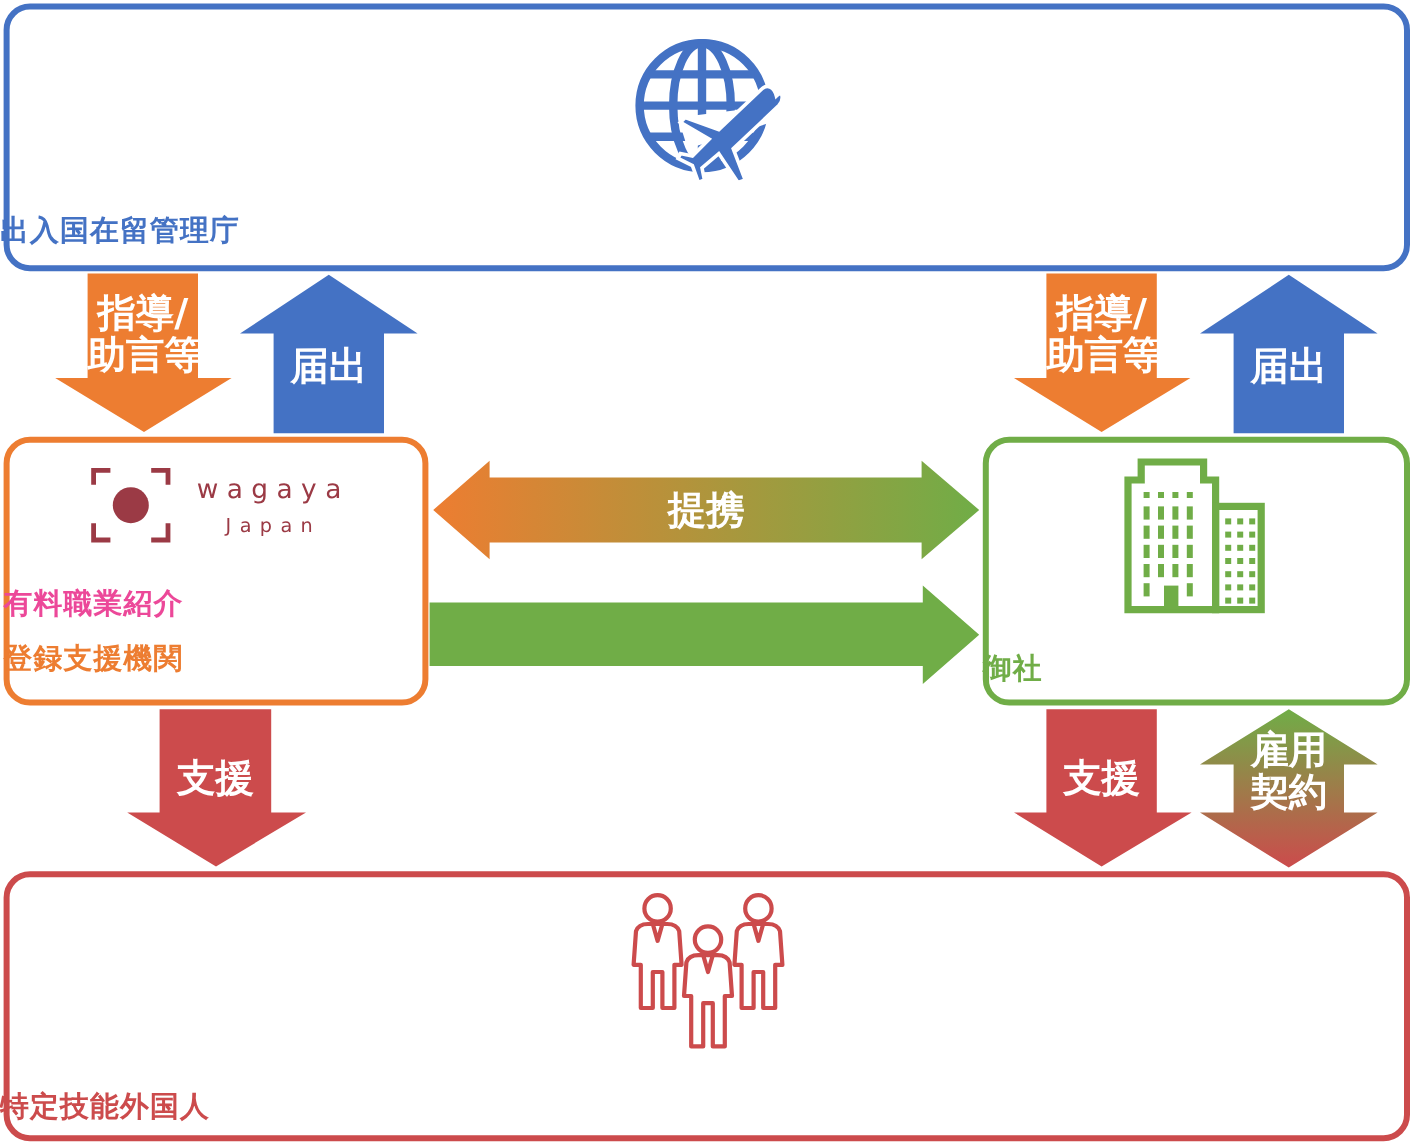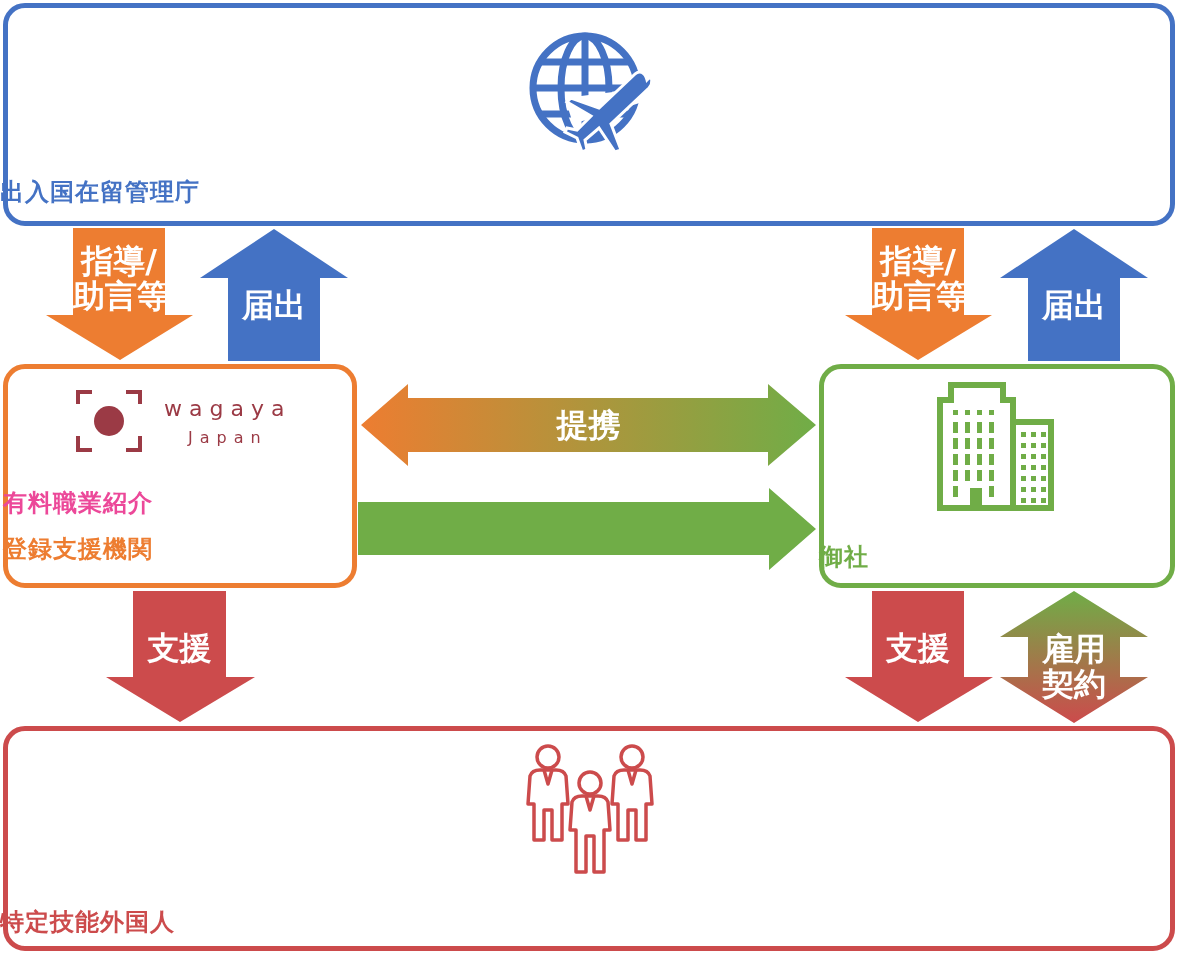--- a/index.html
+++ b/index.html
@@ -165,16 +165,16 @@
 <div class="arrow-txt" style="left:228px;width:92px;top:288px;">届出</div>
 <div class="arrow-txt" style="left:872px;width:92px;top:244px;">
   <div>指導/</div>
   <div>助言等</div>
 </div>
 <div class="arrow-txt" style="left:1028px;width:92px;top:288px;">届出</div>
 <div class="arrow-txt" style="left:361px;width:455px;top:408px;">提携</div>
 <div class="arrow-txt" style="left:358px;width:458px;top:511px;margin-top:44px;">外国人人材のご紹介</div>
 <div class="arrow-txt" style="left:133px;width:93px;top:631px;">支援</div>
 <div class="arrow-txt" style="left:872px;width:92px;top:631px;">支援</div>
-<div class="arrow-txt" style="left:1028px;width:92px;top:632px;">
+<div class="arrow-txt" style="left:1028px;width:92px;top:608px;">
   <div>雇用</div>
   <div>契約</div>
 </div>
 
 </body></html>

